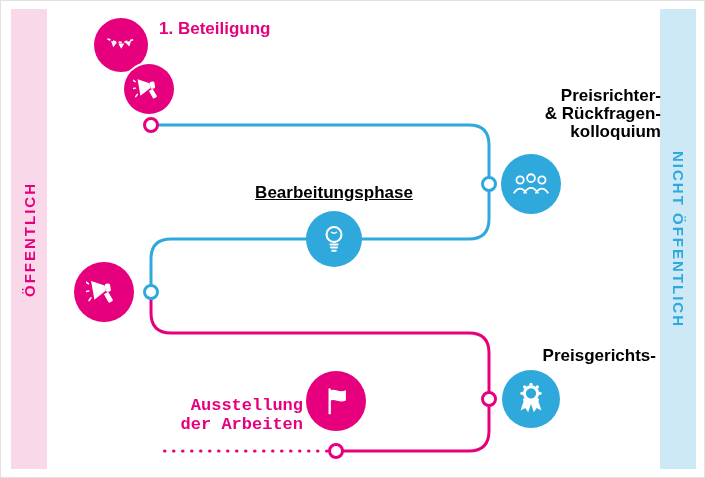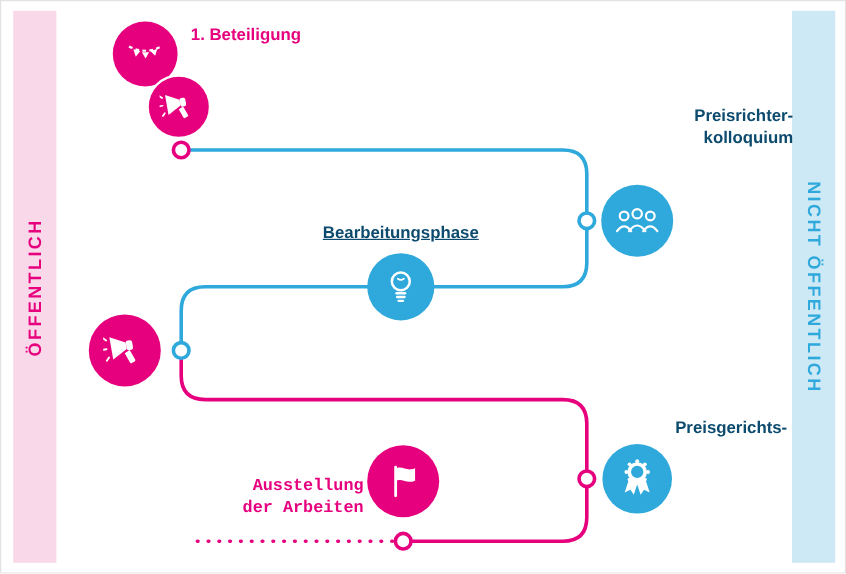--- a/index.html
+++ b/index.html
@@ -37,24 +37,24 @@
   .node{position:absolute;width:16px;height:16px;border-radius:50%;background:#fff;box-sizing:border-box;z-index:4;}
   .n-pink{border:3px solid #e6007e;}
   .n-teal{border:3px solid #2fa9dc;}
   .nodeA{left:142px;top:116px;}
   .nodeB{left:480px;top:175px;}
   .nodeC{left:142px;top:283px;}
   .nodeD{left:480px;top:390px;}
   .nodeE{left:327px;top:442px;}
 
   
-  .lbl{position:absolute;font-weight:700;font-size:14px;line-height:18px;z-index:5;}
+  .lbl{position:absolute;font-weight:700;font-size:17px;line-height:18px;z-index:5;}
   .lbl span{display:block;}
   .t-pink{color:#e6007e;}
-  .t-blue{color:#0c4a6e;}
+  .t-blue{color:#000000;}
   .lbl-b1{left:158px;top:18px;line-height:19px;}
   .lbl-preis{left:470px;top:86px;width:190px;text-align:right;}
   .lbl-bearb{left:238px;top:183px;width:190px;text-align:center;text-decoration:underline;}
   .lbl-b2{left:48px;top:236px;}
   .lbl-pg{left:505px;top:346px;width:150px;text-align:right;}
   .lbl-aus{left:170px;top:395px;width:132px;text-align:right;line-height:19px;font-family:Liberation Mono, monospace;}
 </style>
 </head>
 <body>
 
@@ -159,20 +159,21 @@
   <div class="node n-teal nodeC"></div>
   <div class="node n-pink nodeD"></div>
   <div class="node n-pink nodeE"></div>
 
   <div class="lbl t-pink lbl-b1">
     <span>1. Beteiligung</span>
   </div>
 
   <div class="lbl t-blue lbl-preis">
     <span>Preisrichter-</span>
+    <span>&amp; Rückfragen-</span>
     <span>kolloquium</span>
   </div>
 
   <div class="lbl t-blue lbl-bearb">
     <span>Bearbeitungsphase</span>
   </div>
 
 
   <div class="lbl t-blue lbl-pg">
     <span>Preisgerichts-</span>

